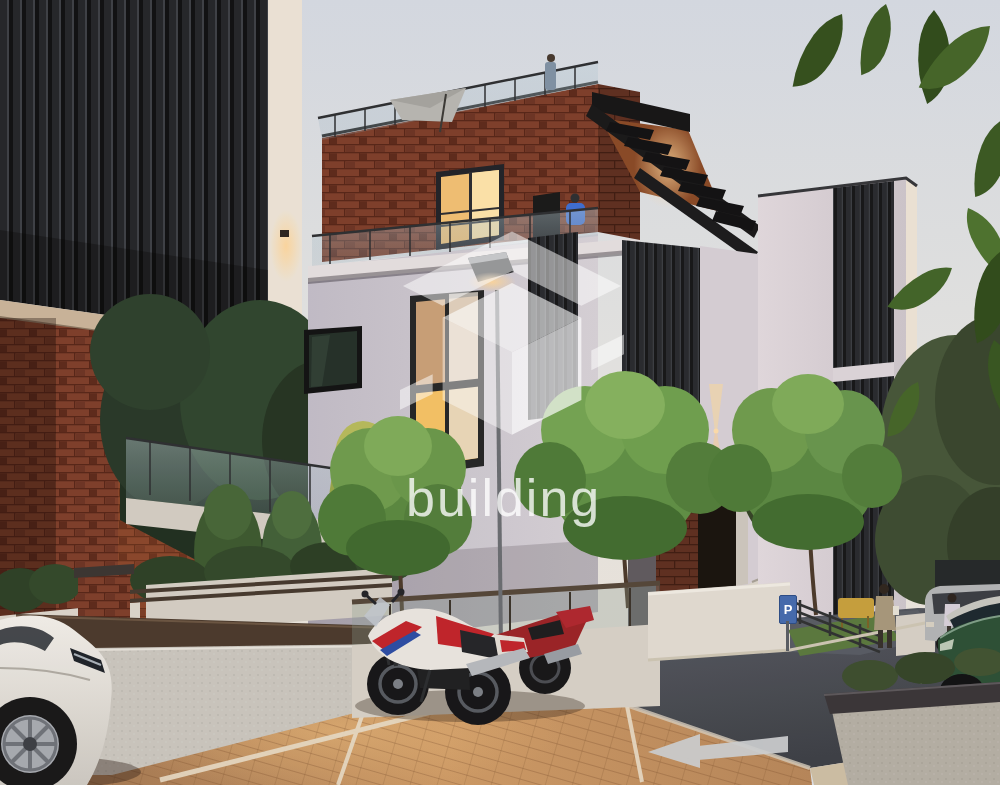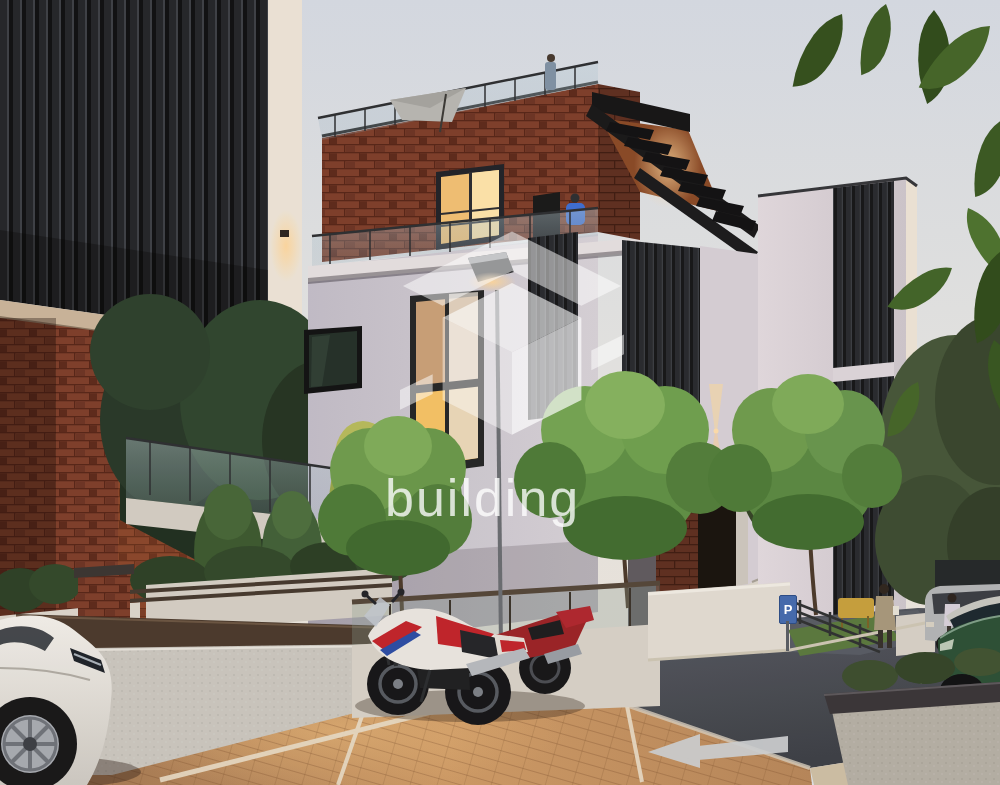--- a/index.html
+++ b/index.html
@@ -7,21 +7,21 @@
          font-family:"Liberation Sans",sans-serif;background:#dfe4ec;}
   .scene svg.base{position:absolute;left:0;top:0;}
   .p-sign{position:absolute;left:779px;top:595px;width:16px;height:27px;
           background:#466aab;border-radius:2px;color:#fff;font-size:13px;font-weight:bold;
           display:flex;align-items:center;justify-content:center;border:1px solid #2e4d85;}
   .p-pole{position:absolute;left:786px;top:621px;width:3px;height:30px;background:#5a5d63;}
   .wm{position:absolute;left:0;top:0;width:1000px;height:785px;pointer-events:none;}
   .wm-logo{position:absolute;left:398px;top:224px;}
   .wm-line{position:absolute;color:rgba(255,255,255,0.78);font-weight:300;
            letter-spacing:2px;font-size:52px;line-height:1;}
-  .wm-line1{left:385px;top:472px;}
+  .wm-line1{left:406px;top:472px;}
   .wm-line2{left:397px;top:524px;}
 </style>
 </head>
 <body>
 
 <div class="scene">
 <svg class="base" width="1000" height="785" viewBox="0 0 1000 785">
 <defs>
   <linearGradient id="gSky" x1="0" y1="0" x2="0" y2="1">
     <stop offset="0" stop-color="#d7dde8"></stop>

